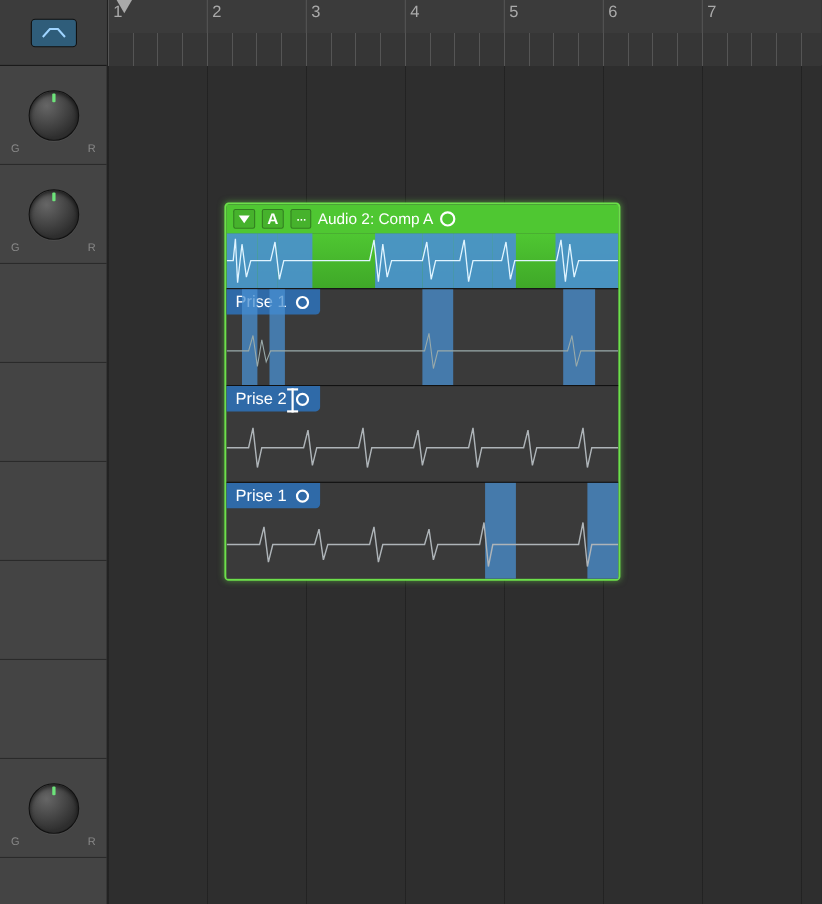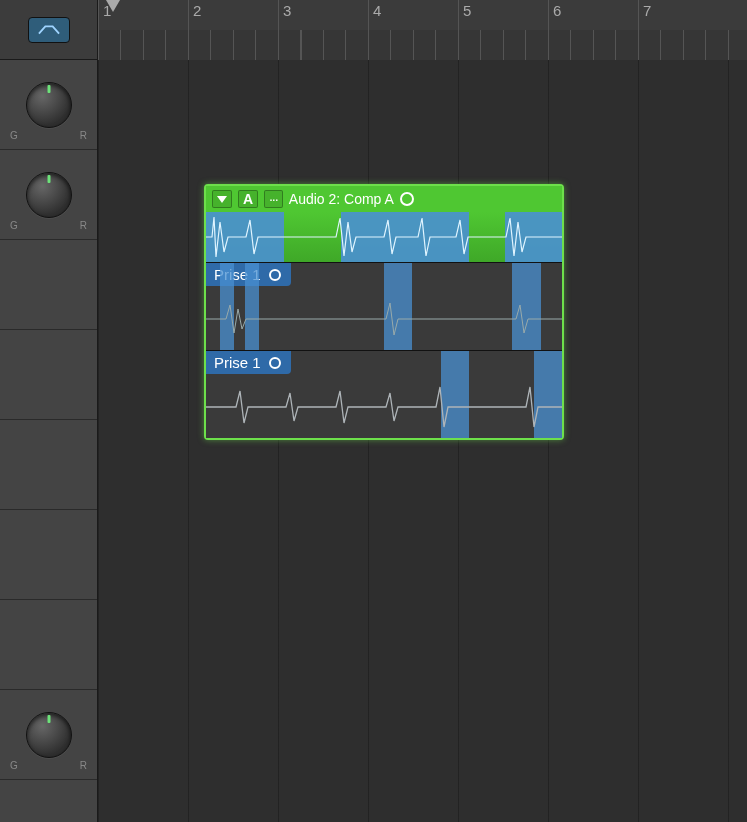--- a/index.html
+++ b/index.html
@@ -286,20 +286,34 @@
       <div class="sel" style="left:86%; width:8%"></div>
       <div class="take-wave-area">
         <svg class="wave" viewBox="0 0 356 56" preserveAspectRatio="none">
           <path d="M0,28 L20,28 L24,14 L28,42 L32,18 L36,38 L40,28 L100,28 L180,28 L184,12 L188,44 L192,28 L310,28 L314,14 L318,42 L322,28 L356,28" fill="none" stroke="#9aa" stroke-width="1"></path>
         </svg>
       </div>
     </div>
 
 
 
+    <div class="take">
+      <div class="take-label">
+        <span>Prise 2</span>
+        <span class="loop-circle"></span>
+      </div>
+      <div class="cursor-ibeam" style="left:55px">
+          <span></span>
+        </div>
+      <div class="take-wave-area">
+        <svg class="wave" viewBox="0 0 356 56" preserveAspectRatio="none">
+          <path d="M0,28 L20,28 L24,10 L28,46 L32,28 L70,28 L74,12 L78,44 L82,28 L120,28 L124,10 L128,46 L132,28 L170,28 L174,12 L178,44 L182,28 L220,28 L224,10 L228,46 L232,28 L270,28 L274,12 L278,44 L282,28 L320,28 L324,10 L328,46 L332,28 L356,28" fill="none" stroke="#aeb4b8" stroke-width="1.3"></path>
+        </svg>
+      </div>
+    </div>
 
     <div class="take">
       <div class="take-label">
         <span>Prise 1</span>
         <span class="loop-circle"></span>
       </div>
       <div class="sel" style="left:66%; width:8%"></div>
       <div class="sel" style="left:92%; width:8%"></div>
       <div class="take-wave-area">
         <svg class="wave" viewBox="0 0 356 56" preserveAspectRatio="none">

